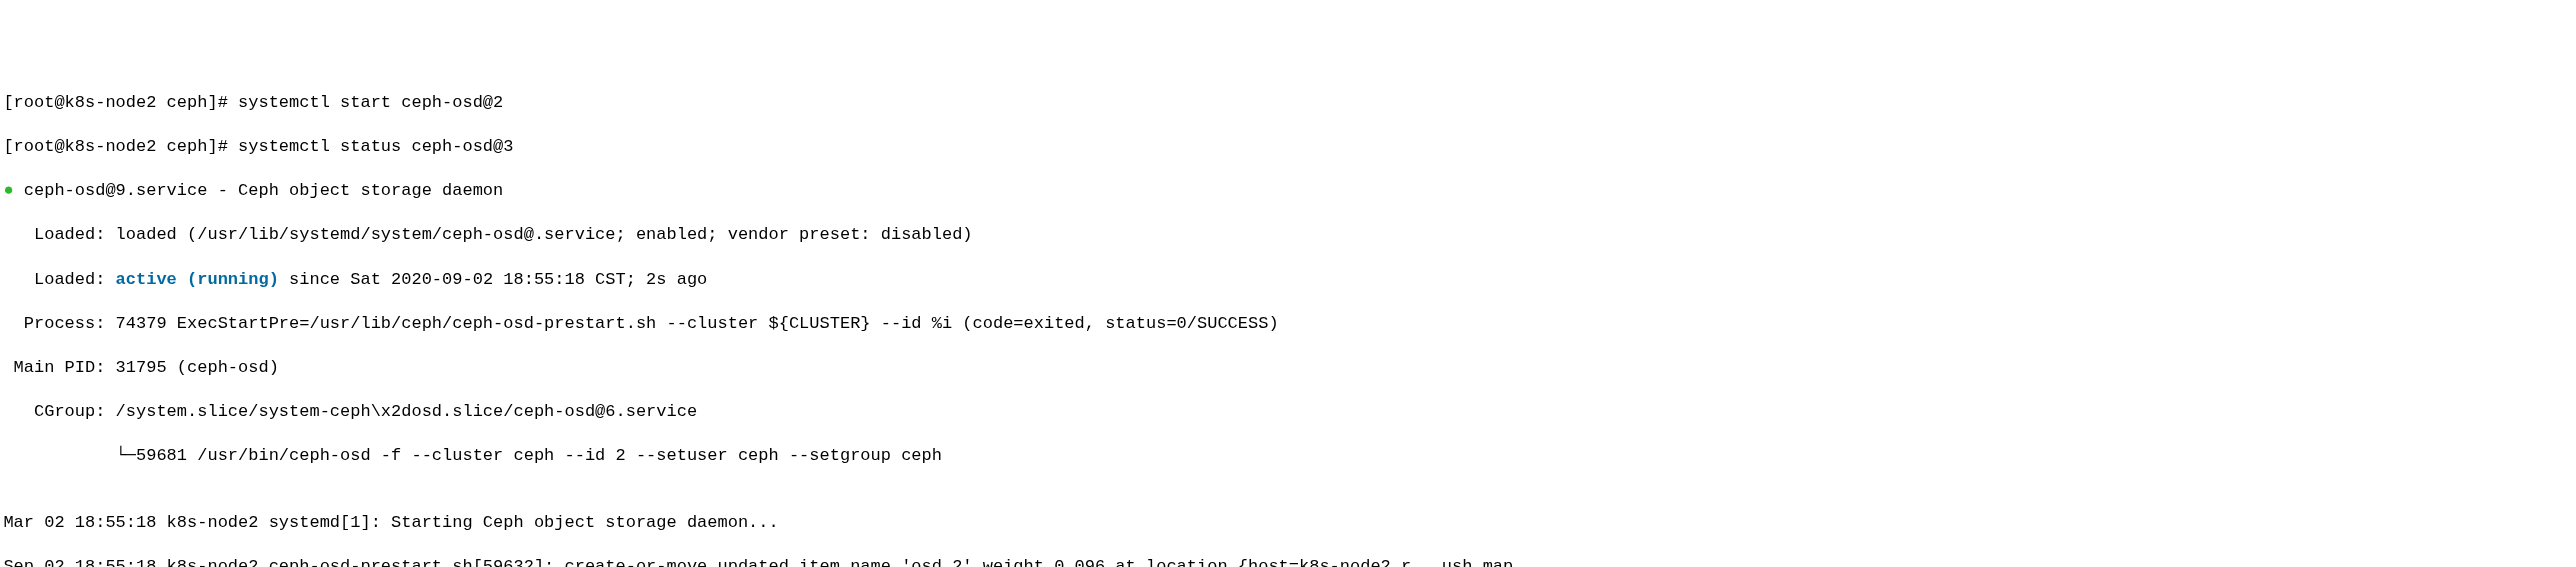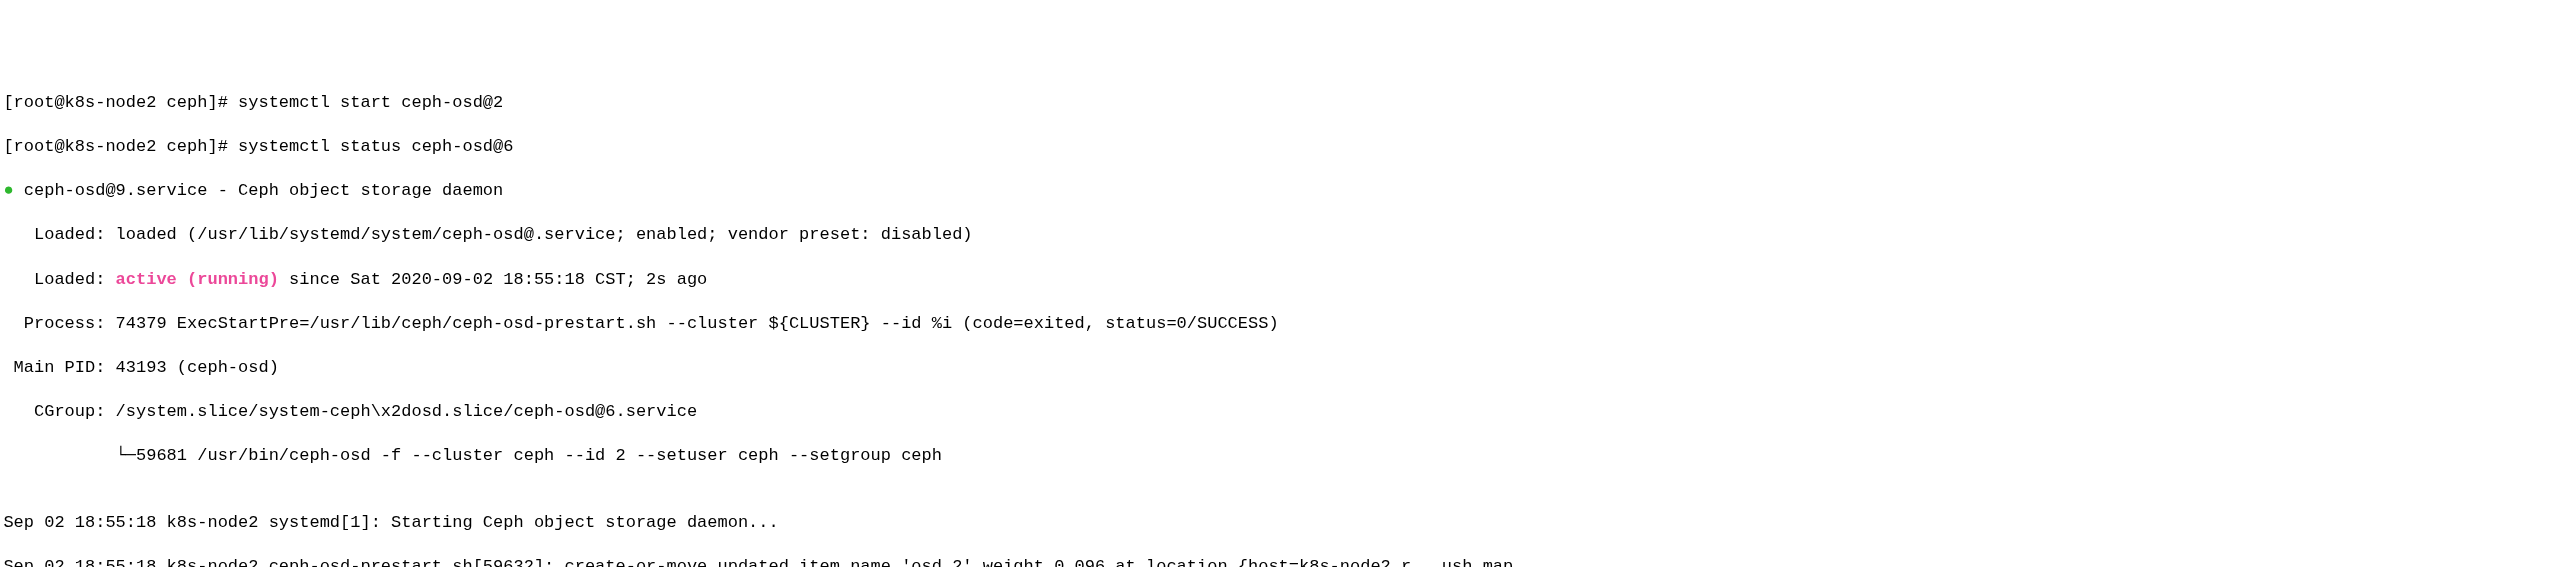--- a/index.html
+++ b/index.html
@@ -14,40 +14,40 @@
       overflow-x: auto;
     }
     .line {
       display: block;
     }
     .green-dot {
       color: #2eb82e;
       font-weight: bold;
     }
     .green-bold {
-      color: #ec4899;
+      color: #0369a1;
       font-weight: bold;
     }
   </style>
 </head>
 <body>
 
 
 
 <span class="line"><span>[root@k8s-node2 ceph]# </span><span>systemctl start ceph-osd@2</span></span>
-<span class="line"><span>[root@k8s-node2 ceph]# </span><span>systemctl status ceph-osd@6</span></span>
+<span class="line"><span>[root@k8s-node2 ceph]# </span><span>systemctl status ceph-osd@3</span></span>
 <span class="line"><span class="green-dot">●</span><span> ceph-osd@9.service - Ceph object storage daemon</span></span>
 <span class="line">   Loaded: loaded (/usr/lib/systemd/system/ceph-osd@.service; enabled; vendor preset: disabled)</span>
 <span class="line"><span>   Loaded: </span><span class="green-bold">active (running)</span><span> since Sat 2020-09-02 18:55:18 CST; 2s ago</span></span>
 <span class="line">  Process: 74379 ExecStartPre=/usr/lib/ceph/ceph-osd-prestart.sh --cluster ${CLUSTER} --id %i (code=exited, status=0/SUCCESS)</span>
-<span class="line"> Main PID: 43193 (ceph-osd)</span>
+<span class="line"> Main PID: 31795 (ceph-osd)</span>
 <span class="line">   CGroup: /system.slice/system-ceph\x2dosd.slice/ceph-osd@6.service</span>
 <span class="line">           └─59681 /usr/bin/ceph-osd -f --cluster ceph --id 2 --setuser ceph --setgroup ceph</span>
 <span class="line"></span>
-<span class="line">Sep 02 18:55:18 k8s-node2 systemd[1]: Starting Ceph object storage daemon...</span>
+<span class="line">Mar 02 18:55:18 k8s-node2 systemd[1]: Starting Ceph object storage daemon...</span>
 <span class="line">Sep 02 18:55:18 k8s-node2 ceph-osd-prestart.sh[59632]: create-or-move updated item name 'osd.2' weight 0.096 at location {host=k8s-node2,r...ush map</span>
 
 
 
 
 
 
 
 
 

